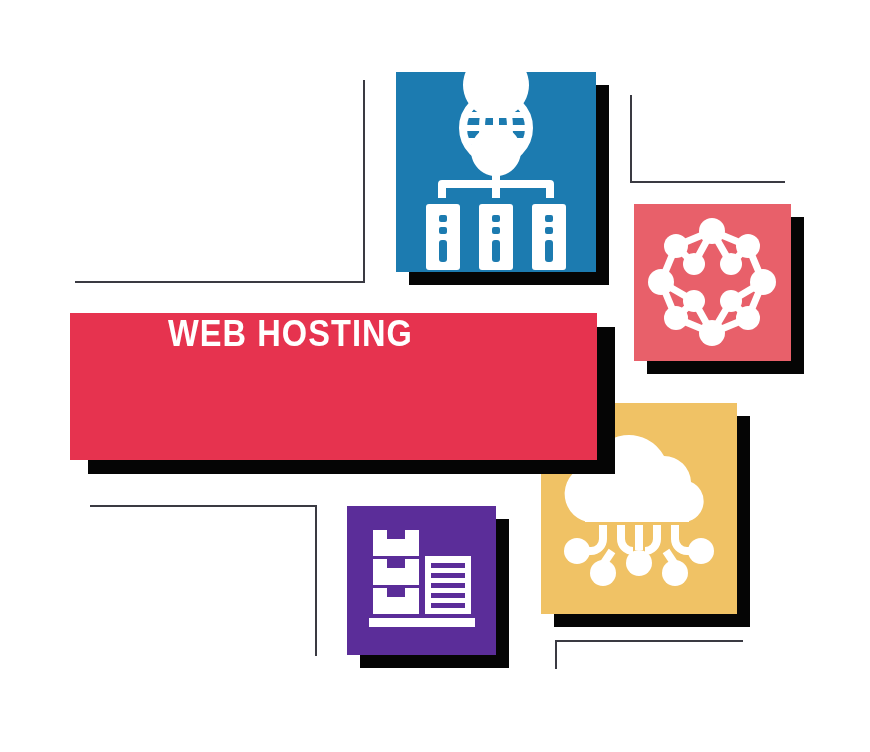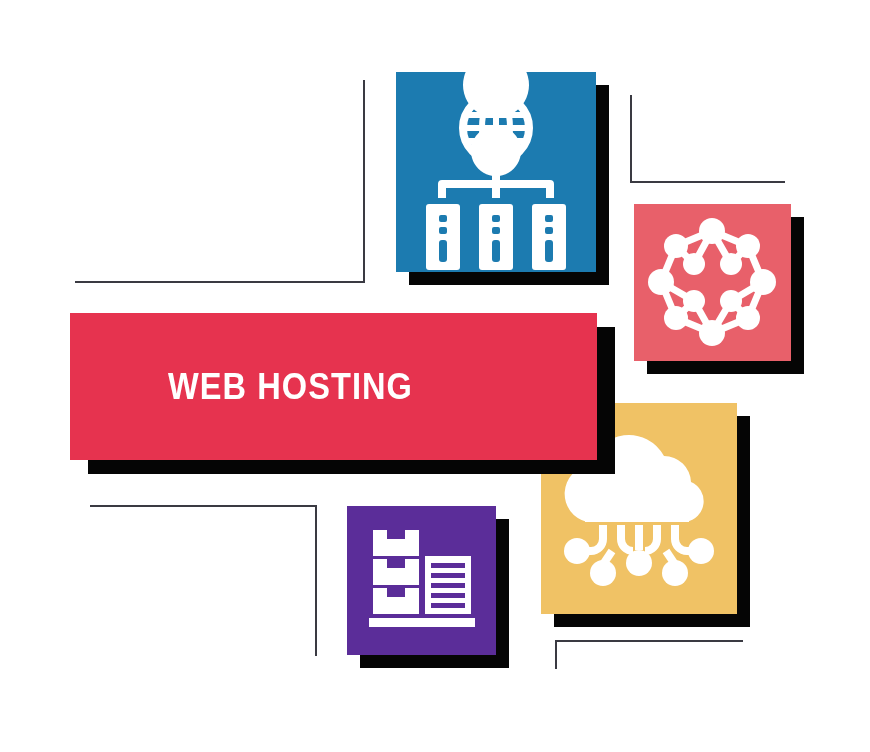--- a/index.html
+++ b/index.html
@@ -58,21 +58,20 @@
     height: 100%;
     background: #050505;
   }
   #banner .face {
     position: absolute;
     left: 0;
     top: 0;
     width: 100%;
     height: 100%;
     display: flex;
-    align-items: center;
   }
   #banner-title {
     color: #ffffff;
     font-family: "Liberation Sans Narrow", "Liberation Sans", sans-serif;
     font-size: 37px;
     font-weight: bold;
     letter-spacing: 1.2px;
     margin-left: 98px;
     transform: scaleX(0.88);
     transform-origin: left center;

